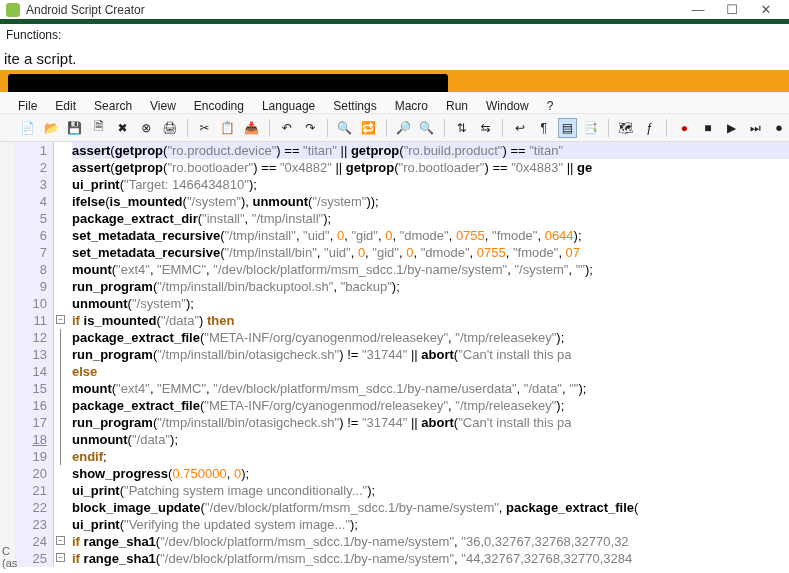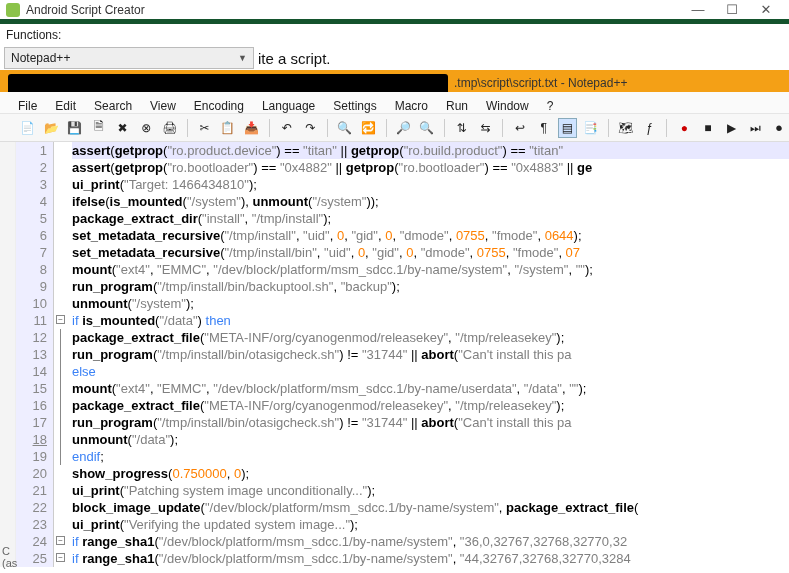--- a/index.html
+++ b/index.html
@@ -32,21 +32,21 @@
 
 .editor { display: flex; font-family: Consolas, "Courier New", monospace; font-size: 13px; line-height: 17px; }
 .left-gutter { width: 16px; background: #f4f4f4; border-right: 1px solid #eee; }
 .gutter { width: 38px; background: #eef; color: #888; text-align: right; padding-right: 6px; border-right: 1px solid #ccc;}
 .foldcol { width: 14px; background: #fff; position: relative;}
 .foldcol .box { position: absolute; left: 2px; width: 9px; height: 9px; border: 1px solid #888; background: #fff; font-size: 8px; line-height: 7px; text-align: center; color: #555; }
 .foldcol .line { position: absolute; left: 6px; width: 1px; background: #888; }
 .code { flex: 1; white-space: pre; padding-left: 4px; overflow: hidden;}
 .code .ln { height: 17px; }
 .hl { background: #e8e8ff; display: block;}
-.kw { color: #3b82f6; font-weight: normal; }
+.kw { color: #a16207; font-weight: bold; }
 .fn { color: #000; font-weight: bold; }
 .str { color: #808080; }
 .num { color: #ff8000; }
 .op { color: #000; }
 
 .bottom-frag { position: absolute; left: 2px; bottom: 4px; font-size: 11px; color: #666; }
 </style>
 </head>
 <body>
 
@@ -57,30 +57,25 @@
   <div class="winctl">—</div>
   <div class="winctl">☐</div>
   <div class="winctl">✕</div>
 </div>
 
 <div class="funcbar">
   <span class="label">Functions:</span>
 </div>
 
 <div class="subline">
-  <div class="dropdown">
-    <span>Notepad++</span>
-    <span class="caret">▼</span>
-  </div>
   <span class="subtext">ite a script.</span>
 </div>
 
 <div class="npp-tabbar">
   <div class="tab"></div>
-  <span class="tab-label">.tmp\script\script.txt - Notepad++</span>
 </div>
 
 <div class="menubar" id="menubar">
     <span>File</span>
     <span>Edit</span>
     <span>Search</span>
     <span>View</span>
     <span>Encoding</span>
     <span>Language</span>
     <span>Settings</span>

